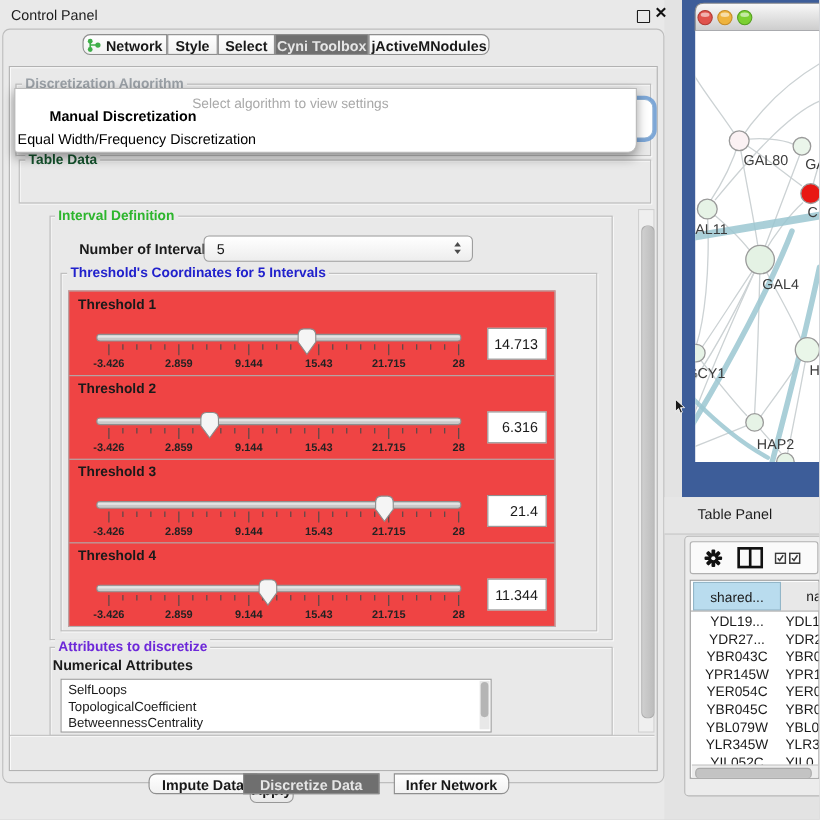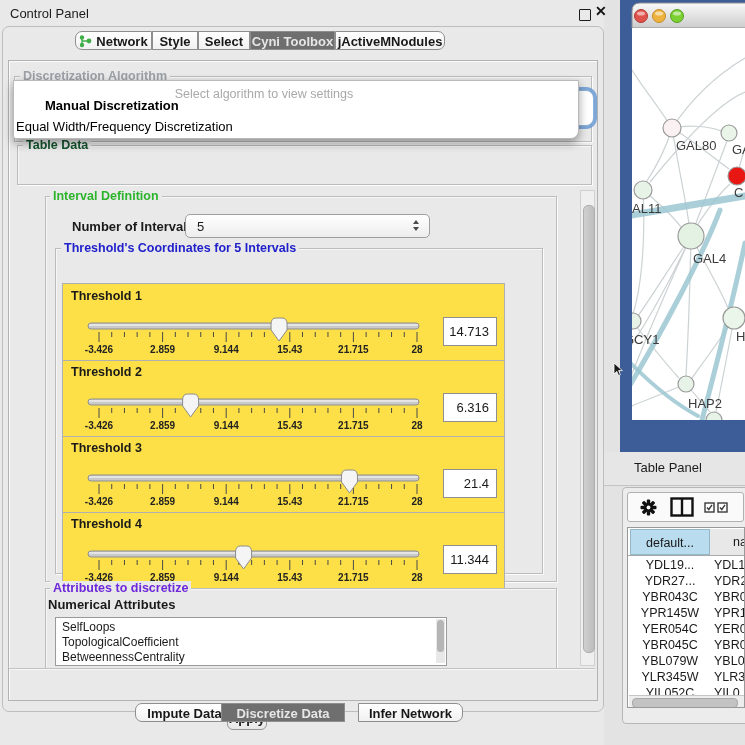--- a/index.html
+++ b/index.html
@@ -47,21 +47,21 @@
   #tdata-group{left:17px;top:145px;width:573px;height:38px;}
   #tdata-label{left:23px;top:138px;color:#14532d;font-weight:bold;}
   #tdata-combo{left:25px;top:151px;width:551px;height:25px;}
   
   #int-group{left:45px;top:196px;width:510px;height:384px;}
   #int-label{left:50px;top:189px;color:#2cb52c;font-weight:bold;}
   #noi-label{left:72px;top:219px;font-size:13px;font-weight:bold;}
   #noi-combo{left:185px;top:214px;width:245px;height:24px;}
   #thr-group{left:55px;top:248px;width:486px;height:324px;}
   #thr-label{left:61px;top:241px;color:#2121cc;font-weight:bold;}
-  #thr-rows{left:62px;top:264px;width:443px;height:306px;border:1px solid #b0b0b0;background:#fde047;box-sizing:border-box;margin-top:19px;}
+  #thr-rows{left:62px;top:264px;width:443px;height:306px;border:1px solid #b0b0b0;background:#ef4444;box-sizing:border-box;}
   .thr-row{position:absolute;left:0;width:441px;height:76px;border-bottom:1px solid #b0b0b0;}
   .thr-row:last-child{border-bottom:none;}
   .thr-name{position:absolute;left:8px;top:5px;font-size:12.5px;font-weight:bold;}
   .thr-val{position:absolute;left:380px;top:33px;width:54px;height:29px;background:#fff;border:1px solid #8f8f8f;
            box-sizing:border-box;font-size:13px;line-height:27px;text-align:right;padding-right:7px;}
   
   #attr-group{left:45px;top:588px;width:510px;height:79px;}
   #attr-label{left:50px;top:581px;color:#6d28d9;font-weight:bold;}
   #attr-sub{left:48px;top:597px;font-size:13px;font-weight:bold;}
   #attr-list{left:55px;top:617px;width:390px;height:47px;background:#fff;border:1px solid #9a9a9a;overflow:hidden;}
@@ -433,21 +433,21 @@
     <svg style="position:absolute;left:76px;top:9px;" width="11" height="11" viewBox="0 0 11 11">
       <rect x="1" y="1" width="9" height="9" fill="#fff" stroke="#3a3a3a" stroke-width="1.4"></rect>
       <path d="M3,5.5 L4.8,7.5 L8,2.8" fill="none" stroke="#3a3a3a" stroke-width="1.4"></path>
     </svg>
     <svg style="position:absolute;left:89px;top:9px;" width="11" height="11" viewBox="0 0 11 11">
       <rect x="1" y="1" width="9" height="9" fill="#fff" stroke="#3a3a3a" stroke-width="1.4"></rect>
       <path d="M3,5.5 L4.8,7.5 L8,2.8" fill="none" stroke="#3a3a3a" stroke-width="1.4"></path>
     </svg>
   </div>
   <div class="abs" id="tp-table">
-    <div class="th" id="th1">default...</div>
+    <div class="th" id="th1">shared...</div>
     <div class="th" id="th2">na</div>
     <div id="th-line"></div>
     <div id="tbl-rows">
         <div class="trow" style="top: 29px;">
           <div class="tc1">YDL19...</div>
           <div class="tc2">YDL1</div>
         </div>
         <div class="trow" style="top: 45px;">
           <div class="tc1">YDR27...</div>
           <div class="tc2">YDR2</div>

